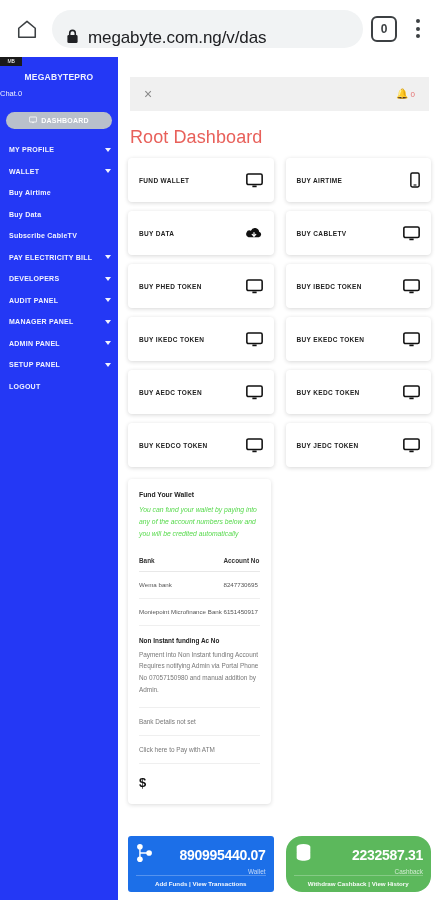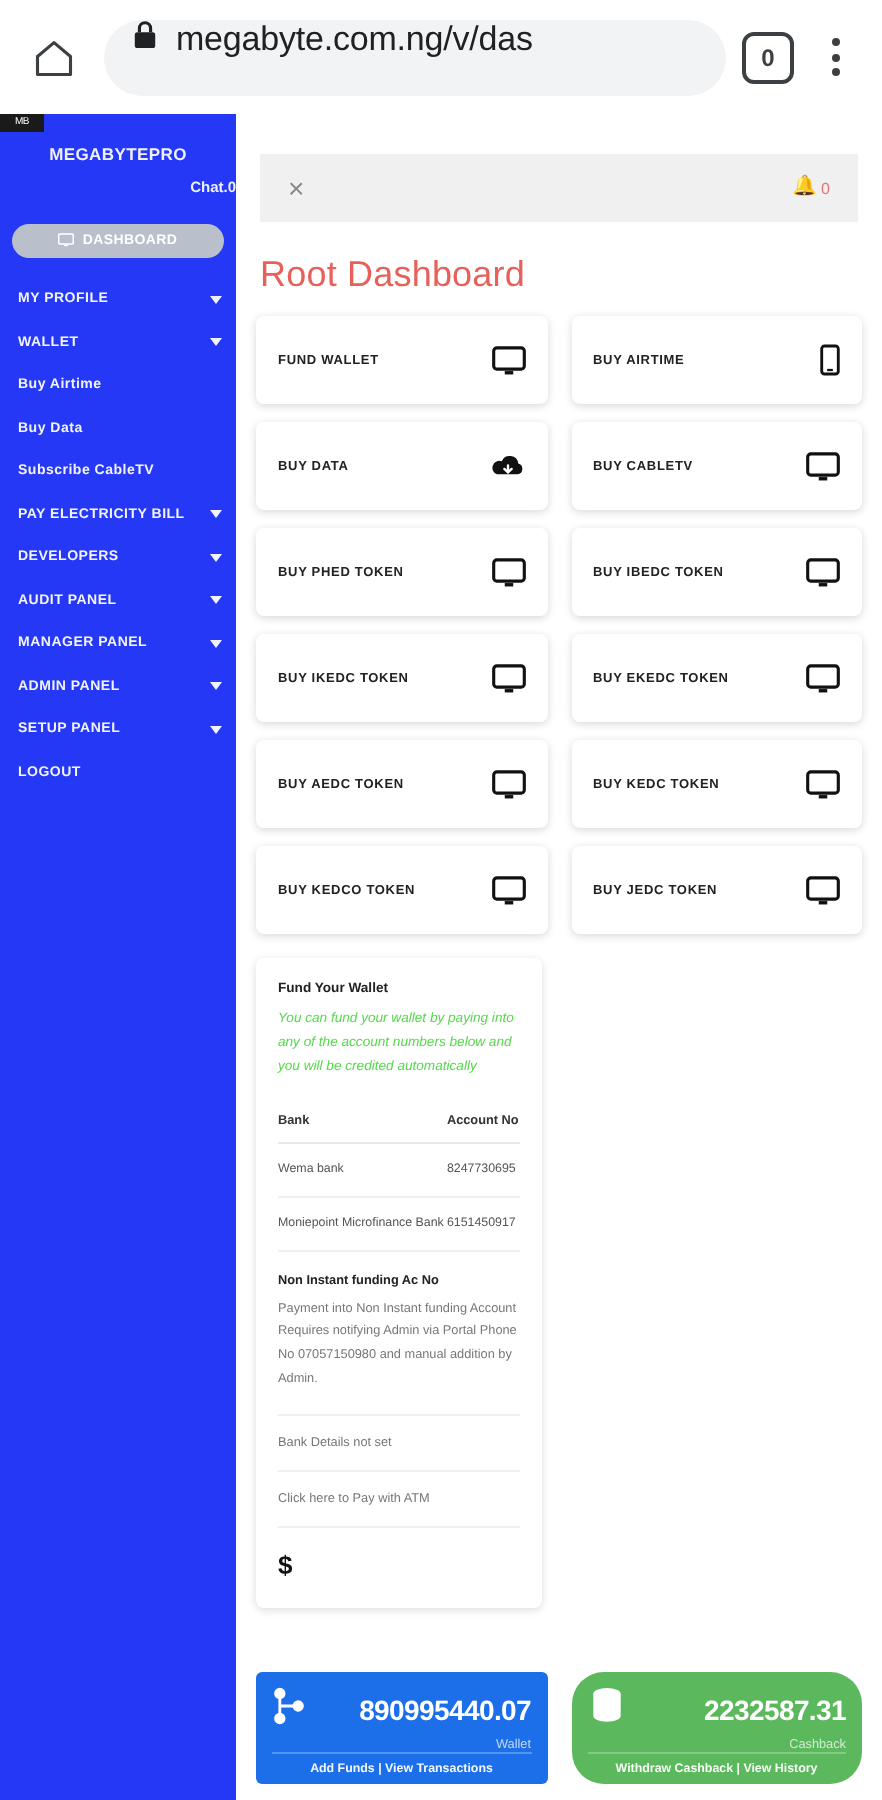--- a/index.html
+++ b/index.html
@@ -20,21 +20,21 @@
   }
   .home-btn {
     width: 34px; height: 34px;
     display: flex; align-items: center; justify-content: center;
     flex-shrink: 0;
   }
   .omnibox {
     flex: 1; height: 38px;
     background: #f1f3f4;
     border-radius: 19px;
-    display: flex; align-items: flex-start;
+    display: flex; align-items: flex-end;
     padding: 0 14px; gap: 9px;
     overflow: hidden;
     min-width: 0;
   }
   .omnibox .url {
     font-size: 17px; color: #202124;
     white-space: nowrap; overflow: hidden;
     letter-spacing: -0.1px;
   }
   .tab-count {
@@ -76,23 +76,23 @@
     letter-spacing: -0.2px;
   }
   .brand {
     text-align: center;
     font-size: 8.5px; font-weight: bold;
     letter-spacing: 0.2px;
     padding: 11px 0 0 0;
     color: #eef0ff;
   }
   .brand-sub {
-    text-align: right;
-    font-size: 7.5px; font-weight: bold;
-    padding: 7px 0 0 12px;
+    text-align: left;
+    font-size: 7.5px; font-weight: normal;
+    padding: 7px 0 0 0;
     color: #eef0ff;
   }
   .nav-active {
     margin: 14px 6px 4px 6px;
     background: #b9c0cb;
     border-radius: 13px;
     height: 17px;
     display: flex; align-items: center; justify-content: center;
     gap: 4px;
     color: #ffffff;

